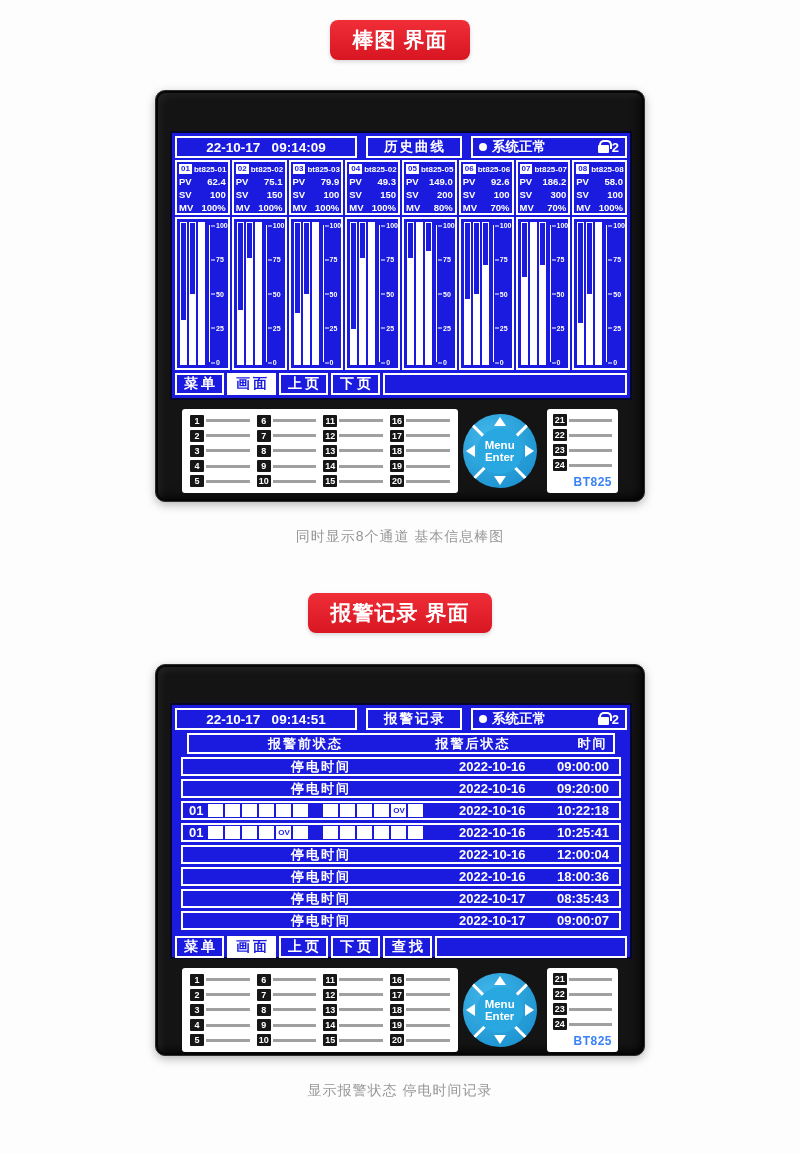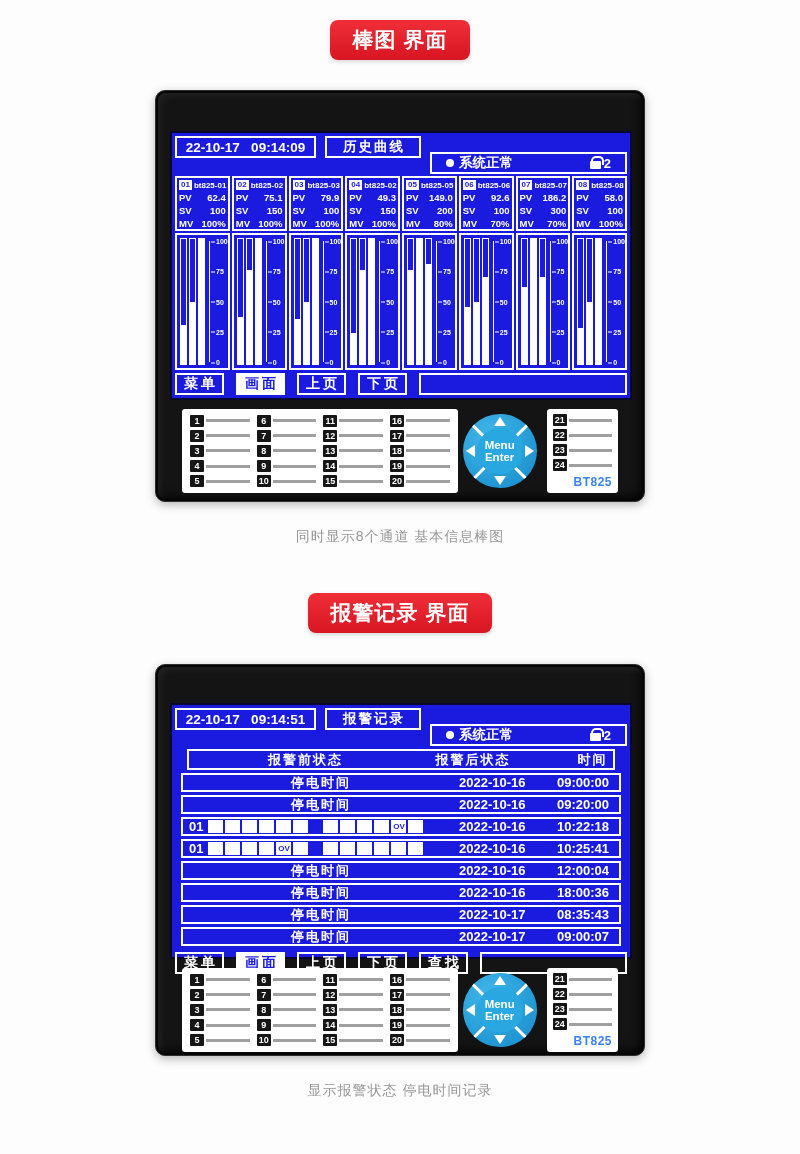--- a/index.html
+++ b/index.html
@@ -25,23 +25,23 @@
   .device.d2{height:392px; padding:40px 16px 0; margin-top:31px;}
 
   
   .screen{width:458px; background:var(--blue); box-shadow:0 0 0 2px #07072e; padding:3px;
           display:flex; flex-direction:column; color:#fff;}
   .screen.s1{height:265px;}
   .screen.s2{height:252px;}
 
   .scr-header{display:flex; gap:9px;}
   .hbox{border:2px solid #fff; height:22px; display:flex; align-items:center; font-weight:bold; font-size:13.5px;}
-  .hbox.datetime{width:141px; justify-content:center; white-space:pre;}
+  .hbox.datetime{width:182px; justify-content:center; white-space:pre;}
   .hbox.tab{width:96px; justify-content:center; letter-spacing:2px; text-indent:2px;}
-  .hbox.status{flex:1; padding:0 14px;margin-top:16px;}
+  .hbox.status{flex:1; padding:0 6px;}
   .dot{width:8px; height:8px; border-radius:50%; background:#fff; margin-right:5px; flex:none;}
   .lockwrap{margin-left:auto; display:flex; align-items:center; gap:3px;}
   .lock{position:relative; width:11px; height:8px; background:#fff; border-radius:1px; margin-top:4px;}
   .lock::before{content:""; position:absolute; top:-5px; left:1px; width:9px; height:7px;
                 border:2px solid #fff; border-bottom:none; border-radius:5px 5px 0 0;}
   .locknum{font-size:13px; font-weight:bold;}
 
   
   .channels{display:flex; gap:2px; margin-top:2px; flex:1;}
   .channel{flex:1; display:flex; flex-direction:column; min-width:0;}
@@ -54,21 +54,21 @@
   .ch-chart{border:2px solid #fff; margin-top:2px; flex:1; display:flex; padding:3px 1px 3px 3px;}
   .bars{display:flex; gap:2px;}
   .bar{width:7px; border:1px solid #fff; position:relative;}
   .bar-fill{position:absolute; left:0; right:0; bottom:0; background:#fff;}
   .axis{position:relative; flex:1; margin-left:2px;}
   .axis-inner{position:absolute; top:3px; bottom:3px; left:2px; right:0; border-left:1px solid #fff;}
   .axis-label{position:absolute; left:6px; transform:translateY(-50%); font-size:7px; font-weight:bold; line-height:1;}
   .axis-label::before{content:""; position:absolute; left:-5px; top:50%; width:4px; height:1px; background:#fff;}
 
   
-  .scr-menu{display:flex; gap:12px; margin-top:3px;}
+  .scr-menu{display:flex; gap:3px; margin-top:3px;}
   .menu-btn{border:2px solid #fff; height:22px; min-width:47px; padding:0 4px; display:flex;
             align-items:center; justify-content:center; font-size:14px; font-weight:bold;
             letter-spacing:3px; text-indent:3px; cursor:pointer;}
   .menu-btn.selected{background:#fff; color:var(--blue);}
   .menu-filler{flex:1; border:2px solid #fff; height:22px;}
 
   
   .tbl-head{border:2px solid #fff; height:21px; margin:3px 12px 3px; display:grid;
             grid-template-columns:185px 150px 1fr; align-items:center; font-size:13px; font-weight:bold;}
   .tbl-head span{text-align:center; letter-spacing:2px;padding-left:48px;}

